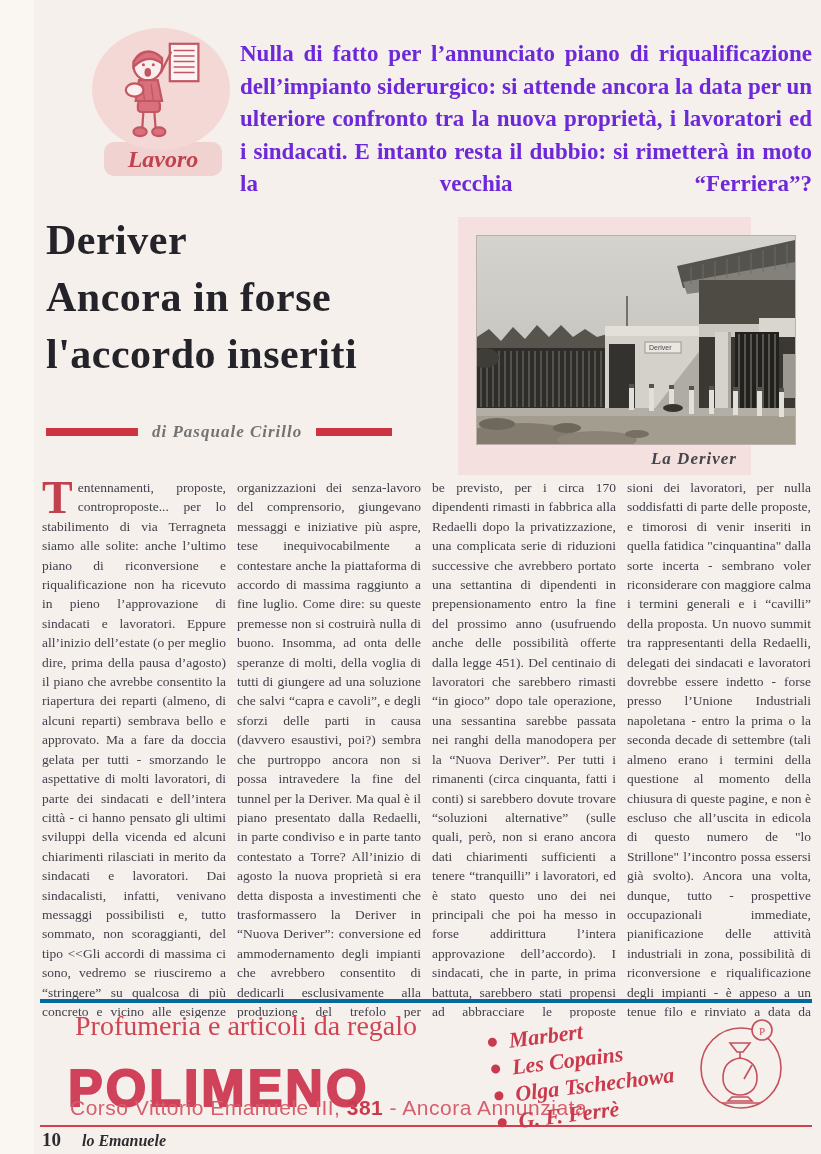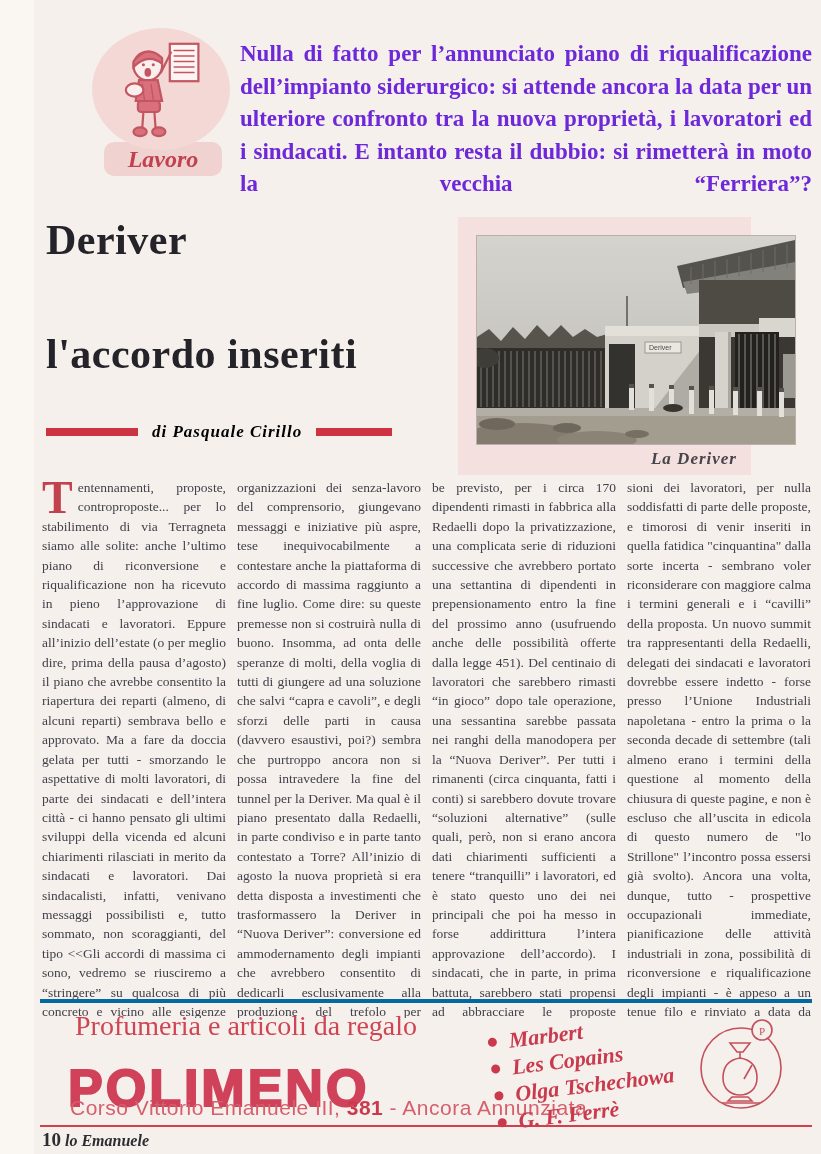--- a/index.html
+++ b/index.html
@@ -44,21 +44,21 @@
   }
   
   .byline-row {
     position:absolute; left:46px; top:422px; width:376px;
     display:flex; align-items:center; gap:14px;
   }
   .byline-rule { height:8px; background:#cd3340; flex:1; }
   .byline-rule.left { max-width:92px; }
   .byline-rule.right { max-width:76px; }
   .byline-text {
-    font-style:italic; font-weight:bold; font-size:17px; color:#000000;
+    font-style:italic; font-weight:bold; font-size:17px; color:#737373;
     white-space:nowrap; letter-spacing:1px;
   }
   
   .photo-panel {
     position:absolute; left:458px; top:217px; width:293px; height:258px;
     background:#f4e1df;
   }
   .photo-frame {
     position:absolute; left:19px; top:19px; width:318px; height:208px;
     background:#c9c8c3; box-shadow:0 0 0 1px #b9b0aa;
@@ -112,21 +112,21 @@
     font-style:italic; font-weight:bold; font-size:22px; color:#c93a4d;
     line-height:27px; font-family:"Liberation Serif", serif;
   }
   .ad-brands li .dot {
     width:9px; height:9px; border-radius:50%; background:#c93a4d; flex:0 0 auto;
   }
   .ad-logo { position:absolute; right:18px; top:10px; }
   
   .footer {
     position:absolute; left:42px; top:1129px; width:740px;
-    display:flex; align-items:baseline; gap:4px;
+    display:flex; align-items:baseline; gap:21px;
   }
   .footer .pagenum { font-weight:bold; font-size:19px; color:#2c2c31; }
   .footer .pub { font-weight:bold; font-style:italic; font-size:16px; color:#2c2c31; }
 </style>
 </head>
 <body>
 
 <div id="page">
   <div id="left-margin"></div>
 
@@ -160,21 +160,21 @@
     </div>
     <div class="kicker-tab">
       <span class="kicker-label">Lavoro</span>
     </div>
   </div>
 
   <p class="standfirst">Nulla di fatto per l’annunciato piano di riqualificazione dell’impianto siderurgico: si attende ancora la data per un ulteriore confronto tra la nuova proprietà, i lavoratori ed i sindacati. E intanto resta il dubbio: si rimetterà in moto la vecchia “Ferriera”?</p>
 
   <h1 class="headline">
     <span>Deriver</span><br>
-    <br>
+    <span>Ancora in forse</span><br>
     <span>l'accordo inseriti</span>
   </h1>
 
   <div class="byline-row">
     <div class="byline-rule left"></div>
     <span class="byline-text">di Pasquale Cirillo</span>
     <div class="byline-rule right"></div>
   </div>
 
   <div class="photo-panel">

